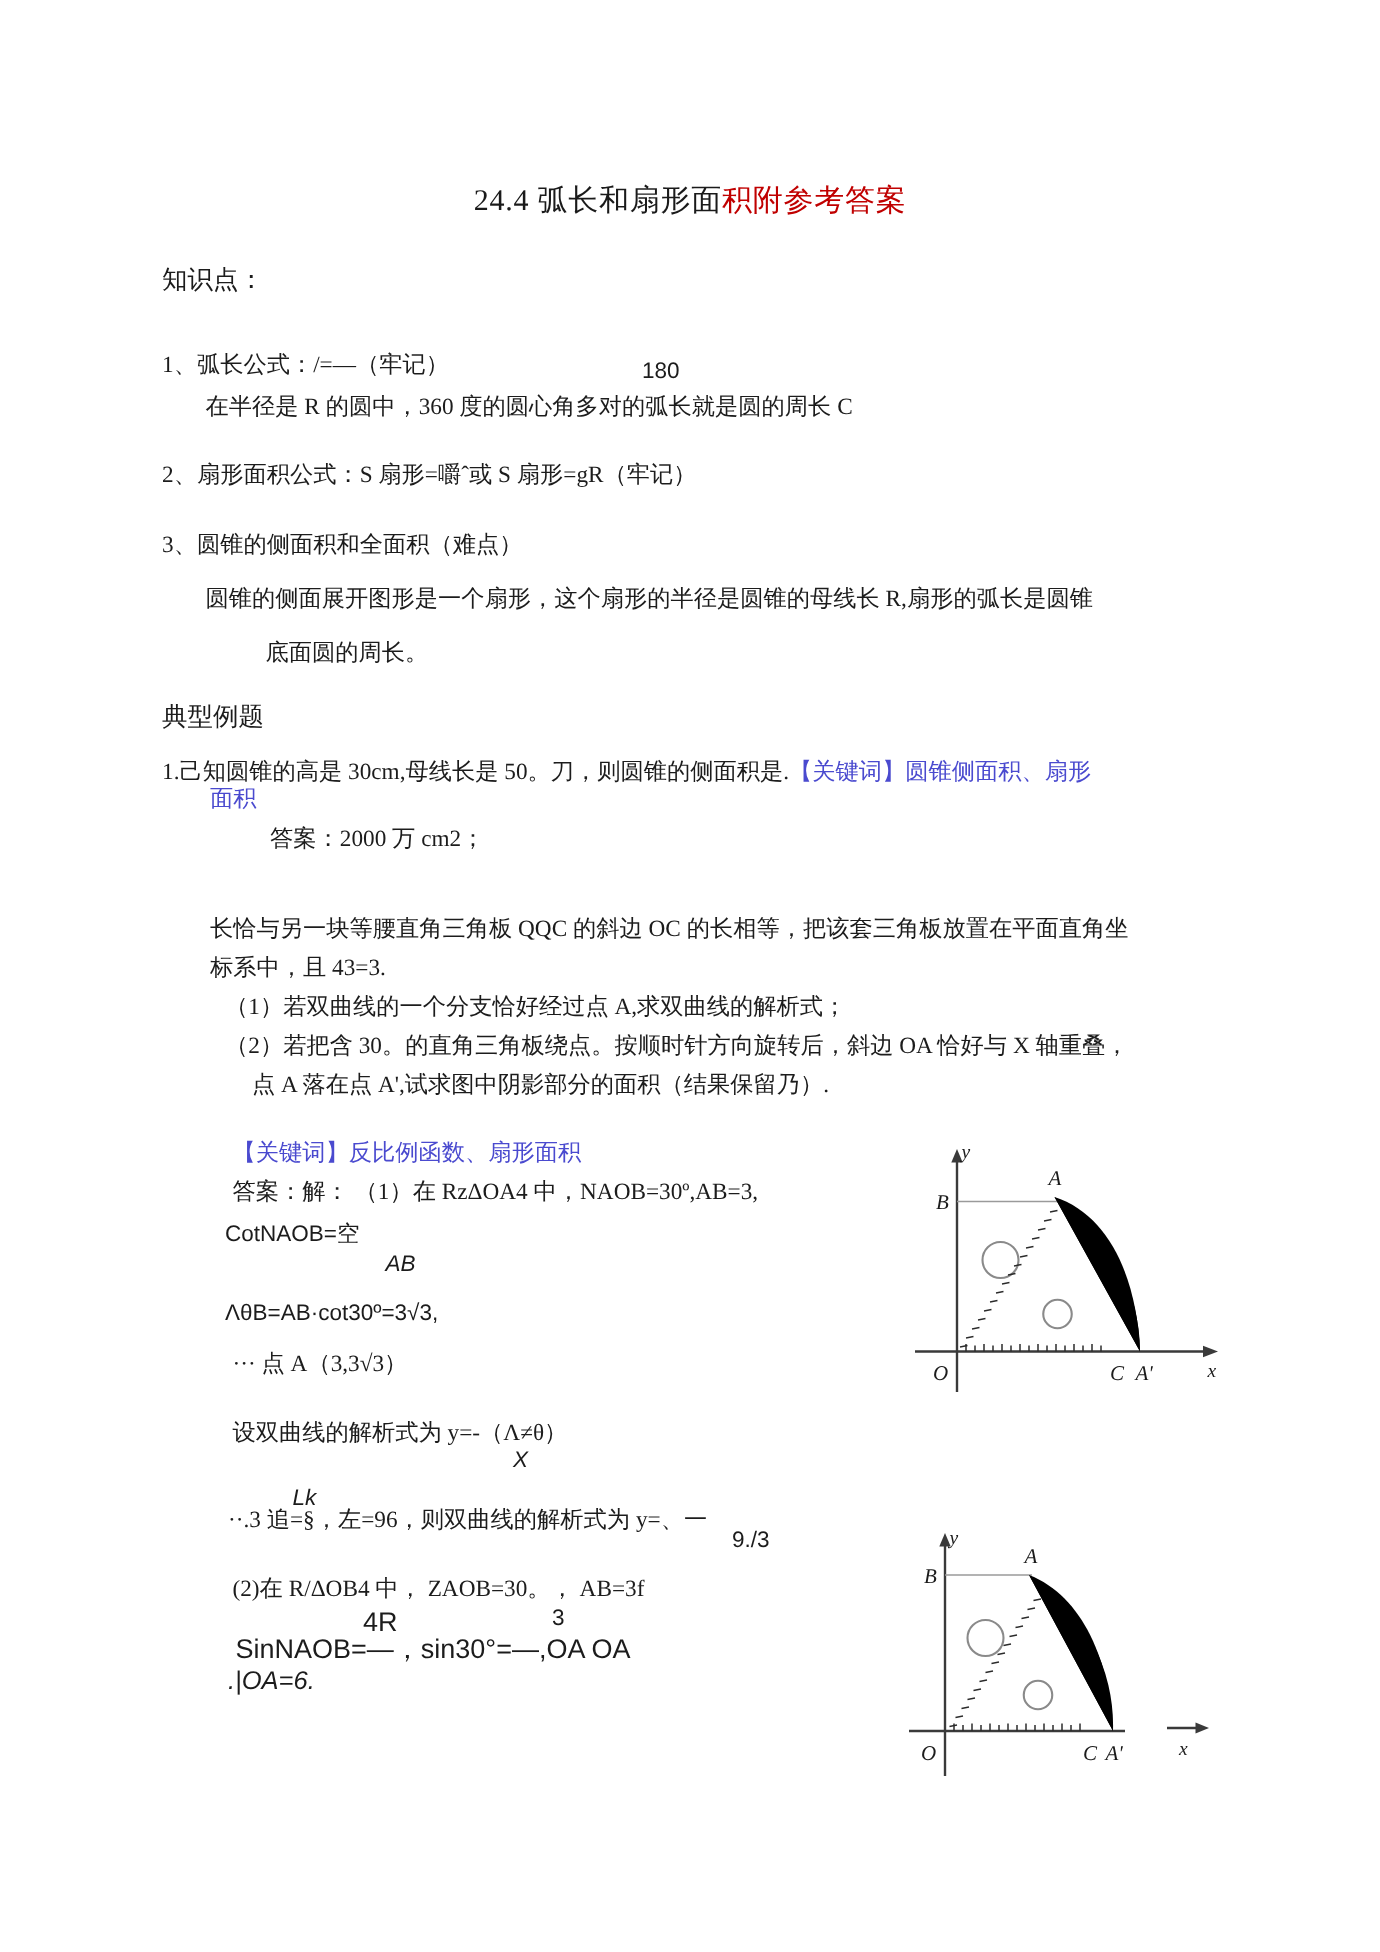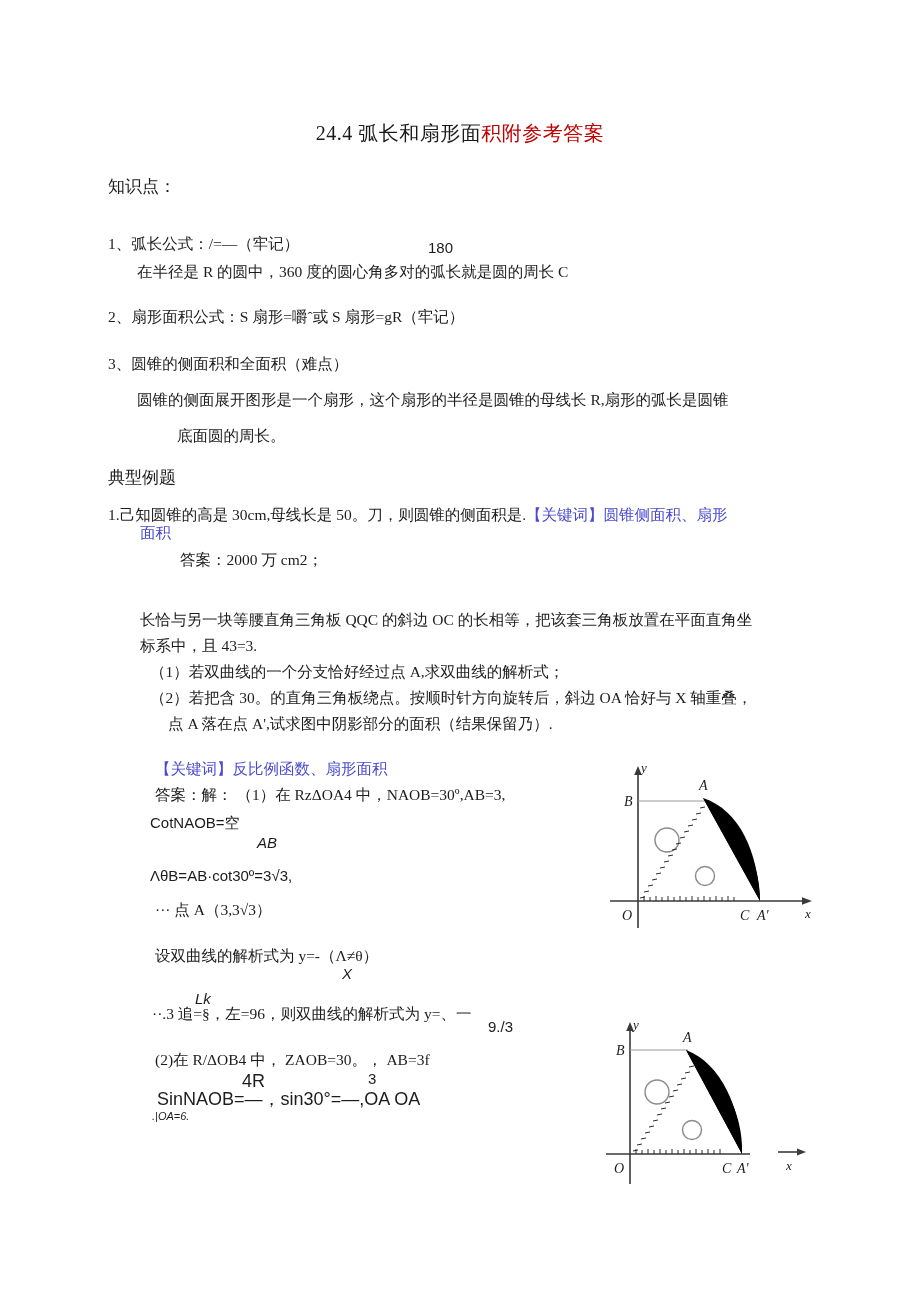--- a/index.html
+++ b/index.html
@@ -137,21 +137,21 @@
   <div class="tx sans" style="left:488px; top:1016px; font-size:15px;">9./3</div>
 
   <div class="tx" style="left:155px; top:1048px;">(2)在 R/ΔOB4 中， ZAOB=30。， AB=3f</div>
 
   <div class="tx sans" style="left:242px; top:1068px; font-size:18px;text-align:center;">4R</div>
 
   <div class="tx sans" style="left:368px; top:1068px; font-size:15px;">3</div>
 
   <div class="tx sans" style="left:157px; top:1086px; font-size:18px;">SinNAOB=—，sin30°=—,OA    OA</div>
 
-  <div class="tx sans ital" style="left:152px; top:1108px; font-size:11px;">.|OA=6.</div>
+  <div class="tx sans ital" style="left:152px; top:1108px; font-size:17px;">.|OA=6.</div>
 
   <div class="figure" style="left:600px; top:758px;">
     <svg width="225" height="180" viewBox="0 0 225 180">
       <defs>
         <clipPath id="clip-shade-1">
           <path d="M 38,143 L 105,40 L 162,143 A 124,124 0 0 0 105,40 Z"></path>
         </clipPath>
       </defs>
 
       <rect x="0" y="0" width="225" height="180" fill="#ffffff"></rect>

